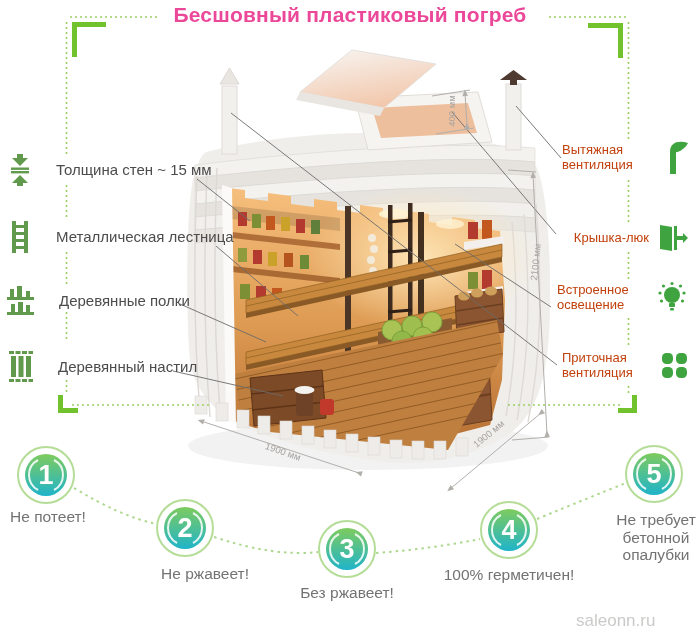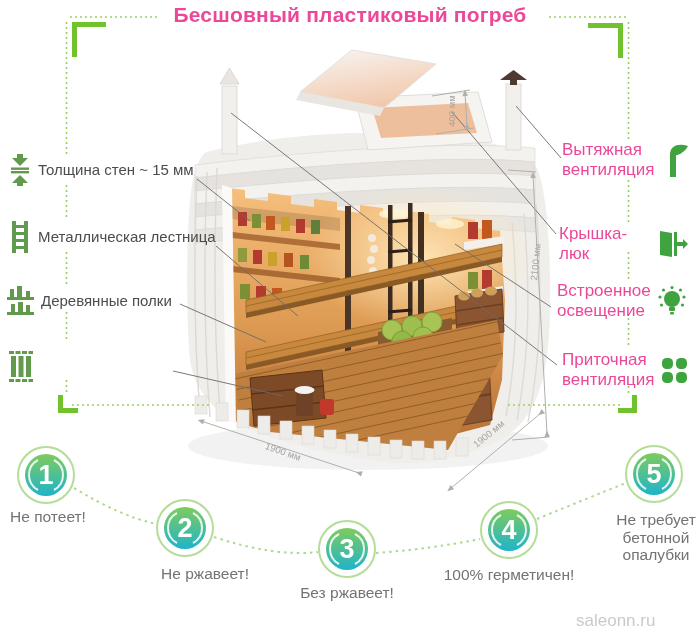--- a/index.html
+++ b/index.html
@@ -2,24 +2,24 @@
 <html><head>
 <meta charset="utf-8">
 <style>
   html,body{margin:0;padding:0;background:#fff;}
   .stage{position:relative;width:700px;height:640px;background:#fff;overflow:hidden;
          font-family:"Liberation Sans",sans-serif;color:#4c4c4c;}
   svg{display:block;}
   .scene{position:absolute;left:0;top:0;z-index:1;}
   .page-title{position:absolute;left:0;right:0;top:3px;text-align:center;z-index:2;
               font-size:21px;font-weight:bold;color:#ec4899;letter-spacing:.2px;}
-  .lrow{position:absolute;display:flex;align-items:center;gap:7px;z-index:2;}
+  .lrow{position:absolute;display:flex;align-items:center;gap:25px;z-index:2;}
   .lrow .txt{font-size:15px;line-height:1.18;color:#4c4c4c;}
   .rrow{position:absolute;right:12px;display:flex;align-items:center;gap:9px;z-index:2;}
-  .rrow .txt{font-size:17px;line-height:1.18;color:#ec4899;max-width:90px;text-align:left;}
+  .rrow .txt{font-size:13px;line-height:1.18;color:#c2410c;max-width:90px;text-align:left;}
   .benefit{position:absolute;z-index:2;font-size:15.5px;line-height:1.14;text-align:center;color:#737373;}
   .watermark{position:absolute;left:576px;top:611px;z-index:2;font-size:17px;color:#cbcac9;}
   .icon{flex:0 0 auto;}
 </style>
 </head>
 <body>
 
 <div class="stage">
 
   <svg class="scene" width="700" height="640" viewBox="0 0 700 640">
@@ -368,20 +368,21 @@
         <rect x="13" y="0" width="5" height="3"></rect>
         <rect x="19.5" y="0" width="4.5" height="3"></rect>
       <rect x="2" y="5" width="5" height="21"></rect>
         <rect x="9.5" y="5" width="5" height="21"></rect>
         <rect x="17" y="5" width="5" height="21"></rect>
       <rect x="0" y="28" width="5" height="3"></rect>
         <rect x="6.5" y="28" width="5" height="3"></rect>
         <rect x="13" y="28" width="5" height="3"></rect>
         <rect x="19.5" y="28" width="4.5" height="3"></rect>
     </svg>
+    <span class="txt">Деревянный настил</span>
   </div>
 
   <div class="rrow" style="top:140px;">
     <span class="txt">Вытяжная вентиляция</span>
     <svg class="icon" width="27" height="34" viewBox="0 0 27 34" fill="#3fa43f">
       <rect x="9" y="12" width="6" height="22"></rect>
       <path d="M9,12 C9,2 18,0 27,3 C24,9 17,13 14,12 Z"></path>
     </svg>
   </div>
   <div class="rrow" style="top:224px;justify-content:center;">

